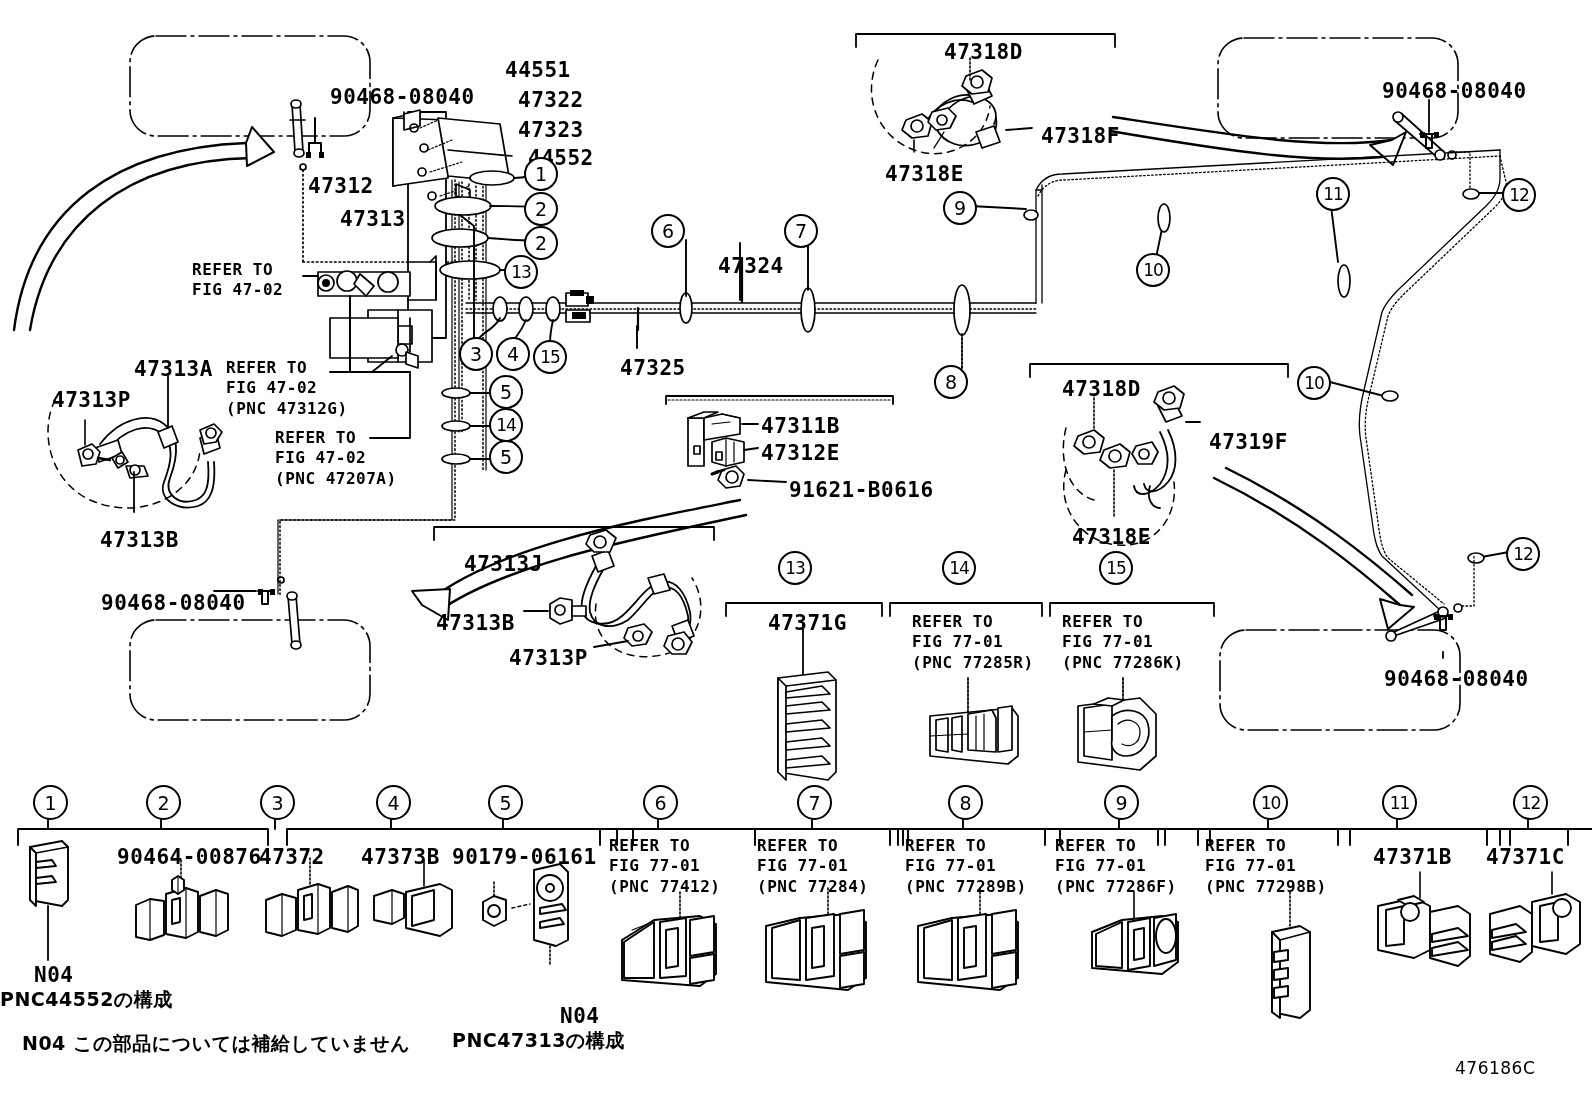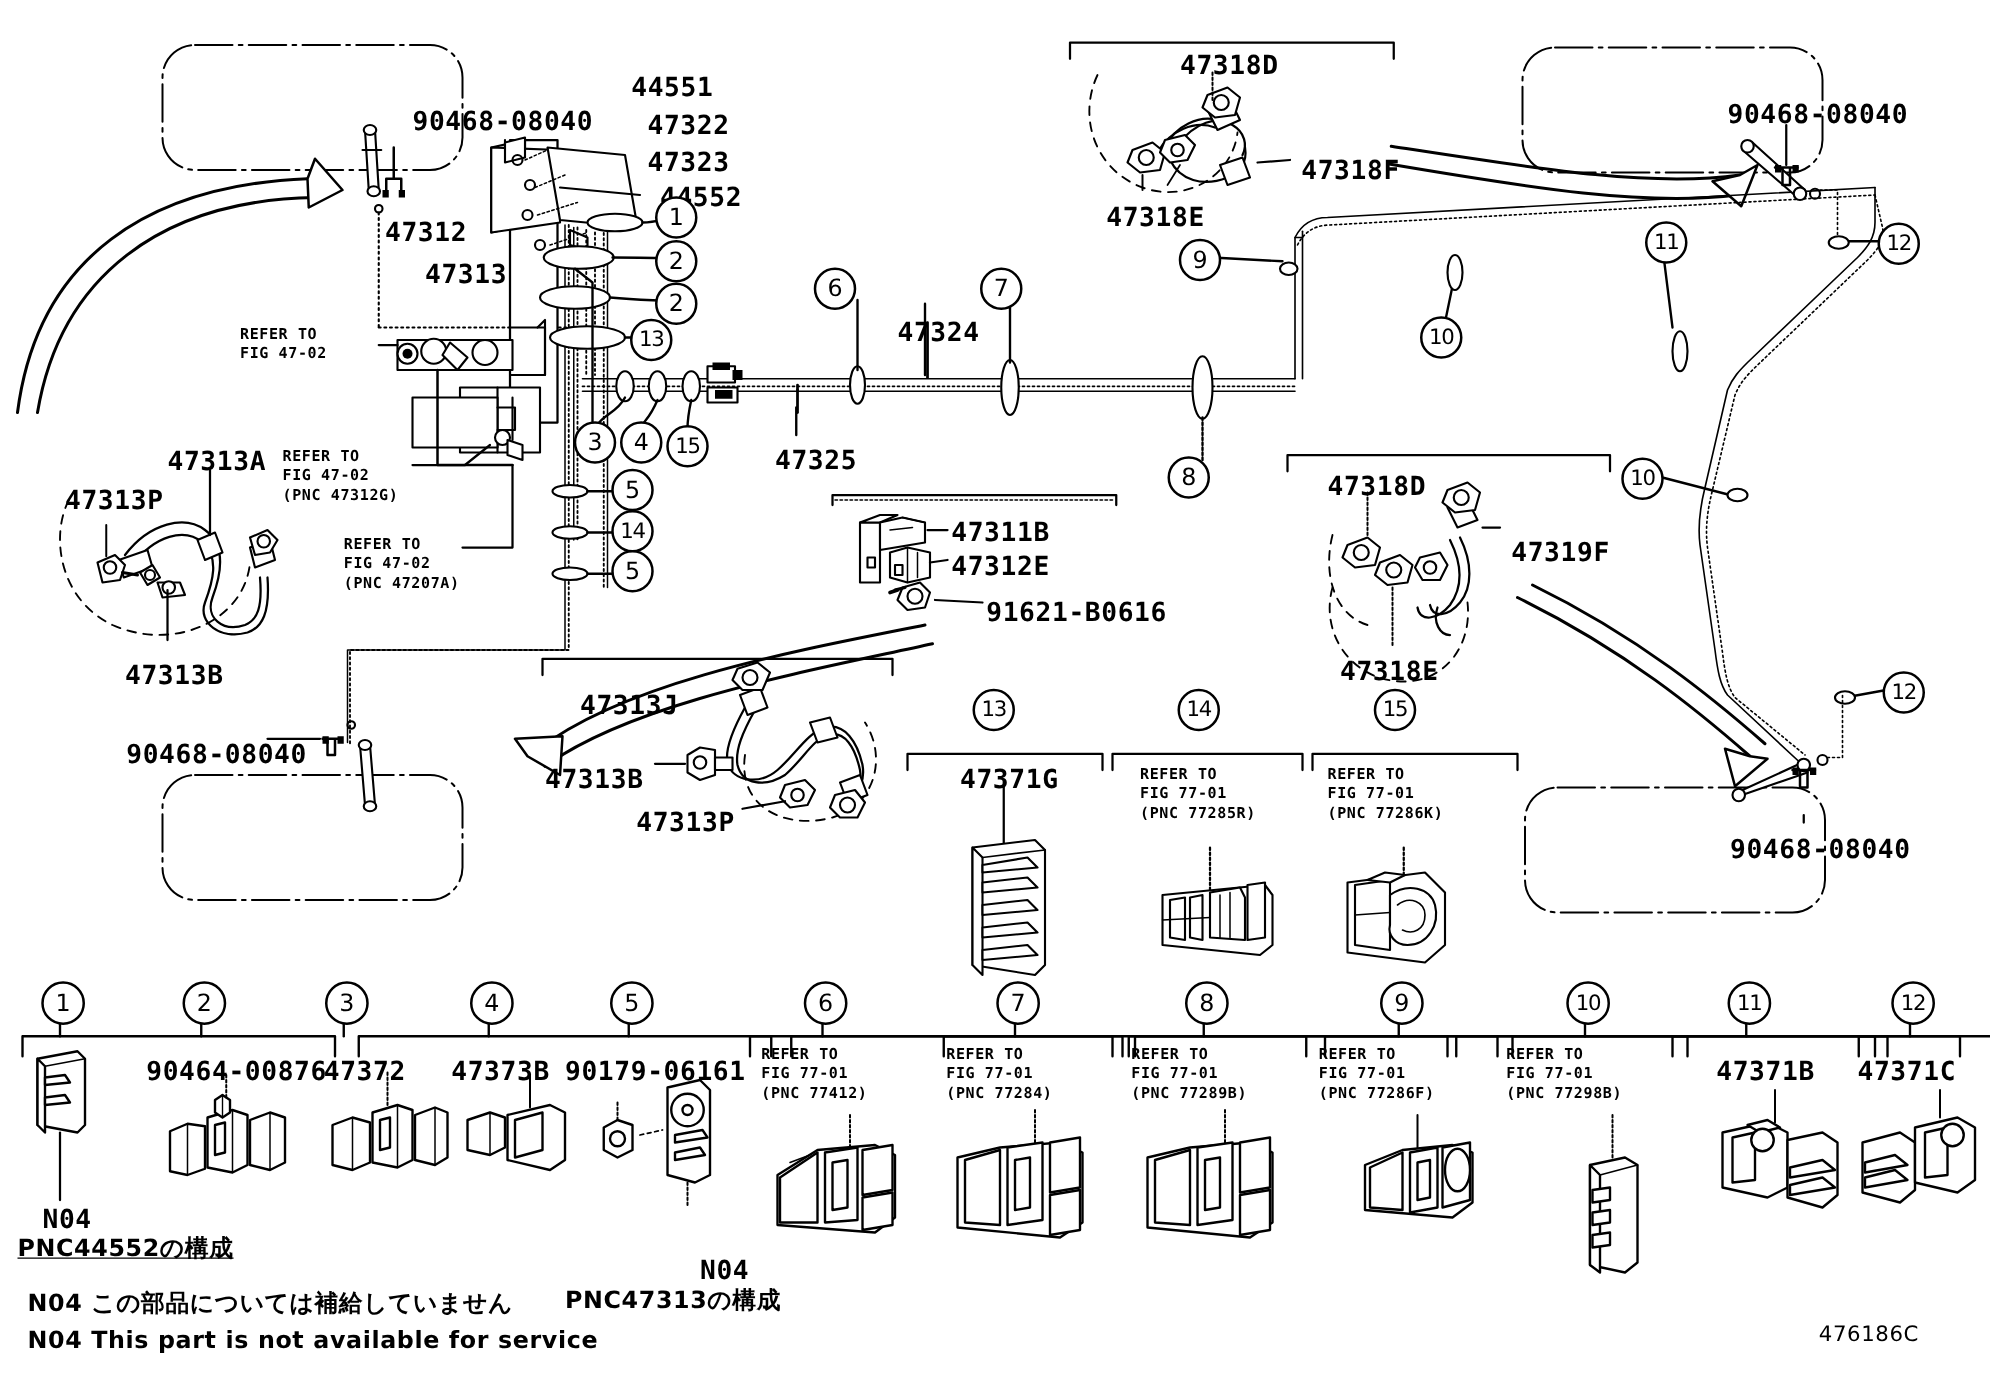--- a/index.html
+++ b/index.html
@@ -3,21 +3,21 @@
 <meta charset="utf-8">
 <style>
   html,body{margin:0;padding:0;background:#fff;}
   body{width:1592px;height:1099px;position:relative;overflow:hidden;
        font-family:"DejaVu Sans Mono","Liberation Mono",monospace;color:#000;}
   #stage{position:absolute;left:0;top:0;width:1592px;height:1099px;}
   svg.layer{position:absolute;left:0;top:0;width:1592px;height:1099px;overflow:visible;}
   .lbl{position:absolute;white-space:pre;font-family:"DejaVu Sans Mono","Liberation Mono",monospace;
        font-weight:bold;letter-spacing:.5px;line-height:1.18;}
   .p{font-size:21px;}
-  .refer{font-size:12px;line-height:1.28;}
+  .refer{font-size:16px;line-height:1.28;}
   .jp{font-family:"DejaVu Sans","Liberation Sans",sans-serif;font-weight:bold;}
   .jpsm{font-size:19px;}
   .note{font-size:19px;}
   .callout{position:absolute;border:2.2px solid #000;border-radius:50%;
            background:#fff;display:flex;align-items:center;justify-content:center;
            font-family:"DejaVu Sans","Liberation Sans",sans-serif;font-size:19px;font-weight:400;}
   .callout.c2{font-size:17px;letter-spacing:-1px;}
   .figid{position:absolute;font-family:"DejaVu Sans","Liberation Sans",sans-serif;
          font-size:17px;font-weight:400;letter-spacing:.5px;}
 </style>
@@ -627,21 +627,21 @@
         <path d="M1532,902 L1566,894 L1580,902 L1580,944 L1566,954 L1532,946 Z" fill="#fff"></path>
         <path d="M1540,906 L1558,902 L1558,940 L1540,942 Z" fill="#fff"></path>
         <circle cx="1562" cy="908" r="9" fill="#fff"></circle>
         <path d="M1552,894 L1552,872" stroke-width="1.6"></path>
       </g>
     </g>
   </svg>
 
   <div id="legend-text">
       <div class="lbl p" style="left: 34px; top: 963px;">N04</div>
-      <div class="lbl jp jpsm" style="left: 14px; top: 988px; text-decoration: underline;">PNC44552の構成</div>
+      <div class="lbl jp jpsm" style="left: 0px; top: 988px;">PNC44552の構成</div>
       <div class="lbl p" style="left: 117px; top: 845px;">90464-00876</div>
       <div class="lbl p" style="left: 259px; top: 845px;">47372</div>
       <div class="lbl p" style="left: 361px; top: 845px;">47373B</div>
       <div class="lbl p" style="left: 452px; top: 845px;">90179-06161</div>
       <div class="lbl p" style="left: 560px; top: 1004px;">N04</div>
       <div class="lbl jp jpsm" style="left: 452px; top: 1029px;">PNC47313の構成</div>
       <div class="lbl refer" style="left: 609px; top: 836px;"><div>REFER TO</div><div>FIG 77-01</div><div>(PNC 77412)</div></div>
       <div class="lbl refer" style="left: 757px; top: 836px;"><div>REFER TO</div><div>FIG 77-01</div><div>(PNC 77284)</div></div>
       <div class="lbl refer" style="left: 905px; top: 836px;"><div>REFER TO</div><div>FIG 77-01</div><div>(PNC 77289B)</div></div>
       <div class="lbl refer" style="left: 1055px; top: 836px;"><div>REFER TO</div><div>FIG 77-01</div><div>(PNC 77286F)</div></div>
@@ -658,16 +658,15 @@
       <div class="callout" style="width: 31px; height: 31px; left: 643px; top: 785px;">6</div>
       <div class="callout" style="width: 31px; height: 31px; left: 797px; top: 785px;">7</div>
       <div class="callout" style="width: 31px; height: 31px; left: 948px; top: 785px;">8</div>
       <div class="callout" style="width: 31px; height: 31px; left: 1104px; top: 785px;">9</div>
       <div class="callout c2" style="width: 31px; height: 31px; left: 1253px; top: 785px;">10</div>
       <div class="callout c2" style="width: 31px; height: 31px; left: 1382px; top: 785px;">11</div>
       <div class="callout c2" style="width: 31px; height: 31px; left: 1513px; top: 785px;">12</div>
     </div>
 
   <div class="lbl note jp" id="fn0" style="left: 22px; top: 1032px;">N04 この部品については補給していません</div>
-  <div class="lbl note jp" id="fn1" style="left: 22px; top: 1061px;">N04 This part is not available for service</div>
 
   <div class="figid" id="figid" style="left:1455px;top:1058px;">476186C</div>
 </div>
 
 </body></html>

